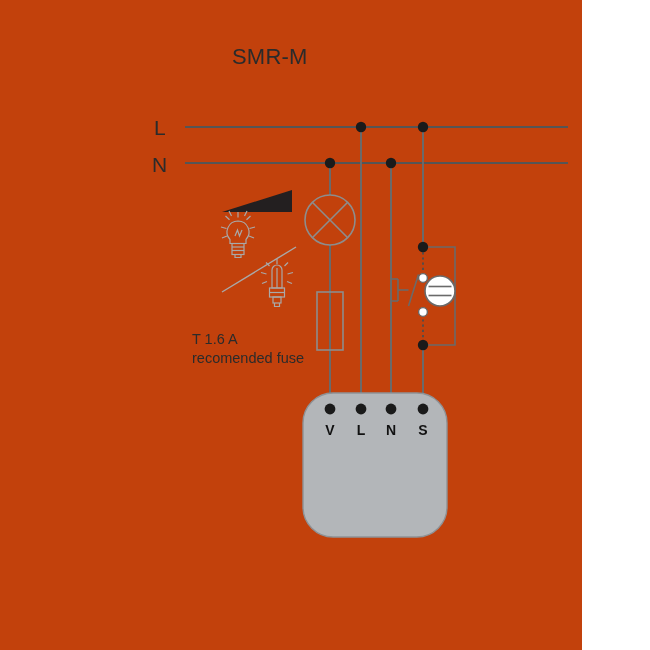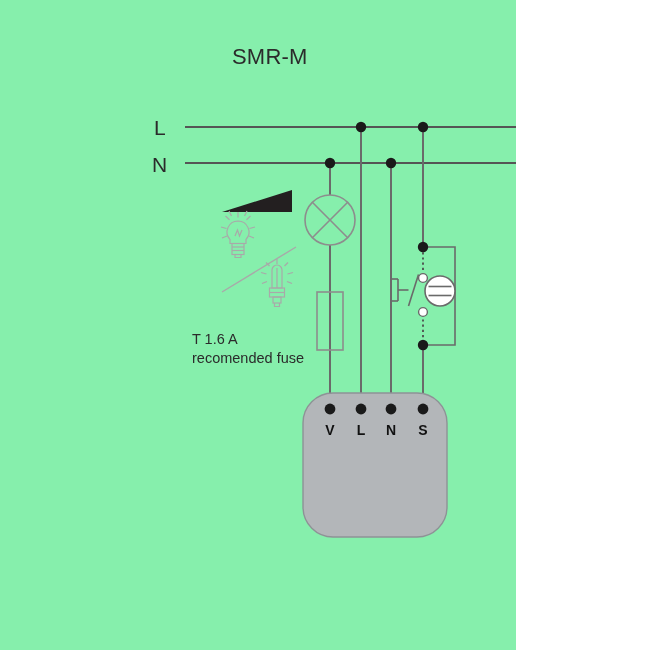--- a/index.html
+++ b/index.html
@@ -7,23 +7,23 @@
     margin: 0;
     padding: 0;
     background: #ffffff;
   }
   body {
     font-family: "Liberation Sans", sans-serif;
     -webkit-font-smoothing: antialiased;
   }
   #canvas {
     position: relative;
-    width: 516px;
+    width: 582px;
     height: 650px;
-    background: #86efac;
+    background: #c2410c;
     overflow: hidden;
   }
   svg#diagram {
     position: absolute;
     left: 0;
     top: 0;
     width: 650px;
     height: 650px;
     display: block;
   }

